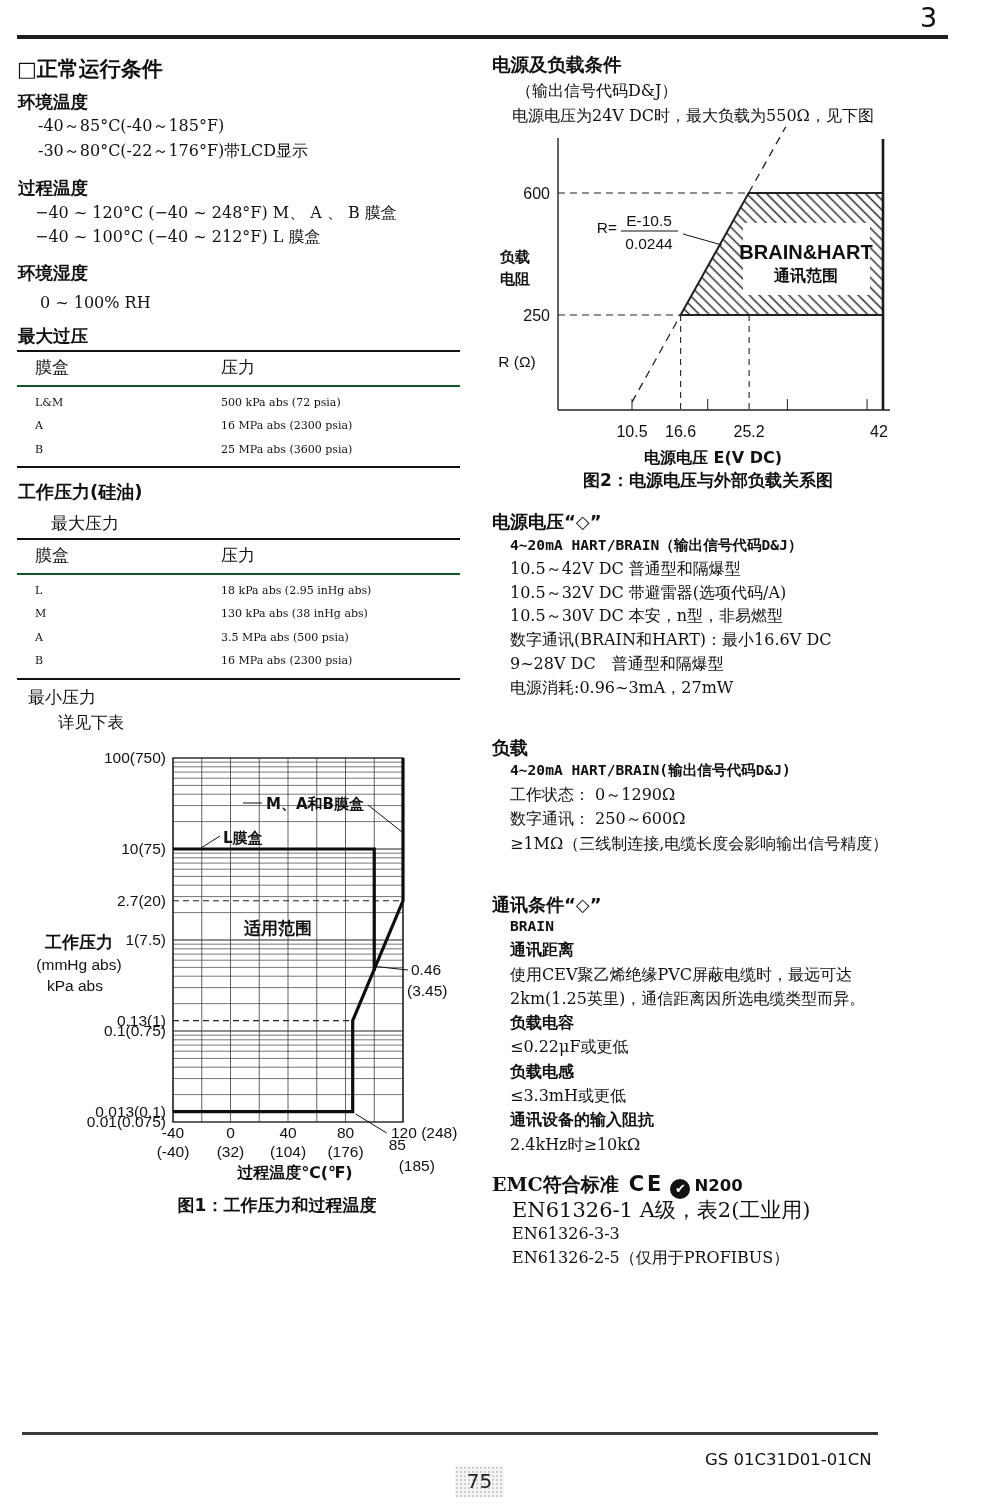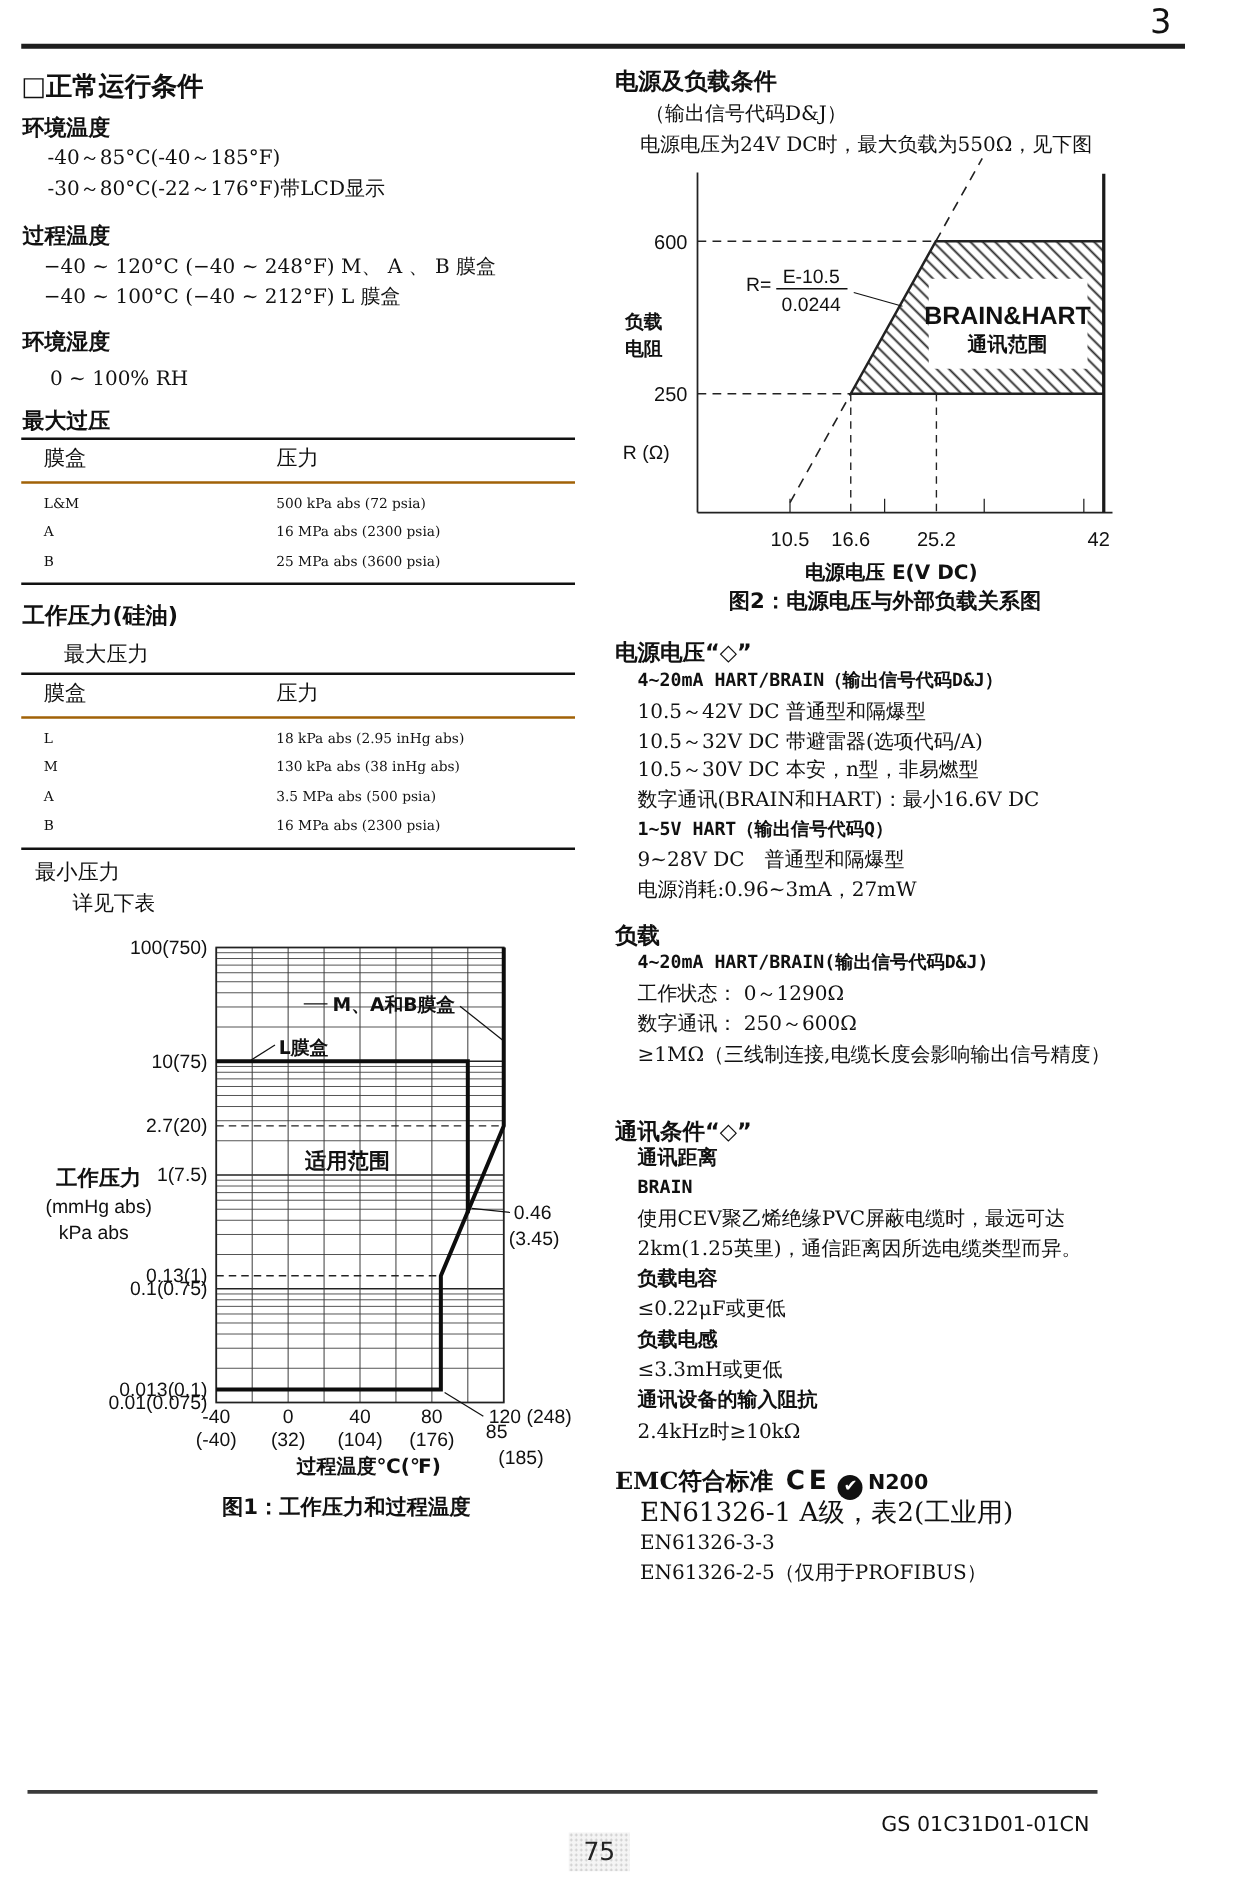--- a/index.html
+++ b/index.html
@@ -15,21 +15,21 @@
   #top-rule{left:17px;top:35px;width:931px;height:4px;background:#1e1e1e;}
   #page-num{left:920px;top:2px;font-size:27px;}
   #footer-rule{left:22px;top:1432px;width:856px;height:2.5px;background:#3a3a3a;}
   #footer-doc{left:705px;top:1450px;font-size:16.5px;}
   #footer-page{left:455px;top:1466px;width:49px;height:31px;text-align:center;line-height:31px;
     font-size:20px;color:#222;
     background-image:radial-gradient(#cfcfcf 1px,#f4f4f4 1px);background-size:4px 4px;}
   
   .spec-table{left:17px;width:443px;border-top:2.5px solid #111;border-bottom:2.5px solid #111;}
   .spec-table .tr{display:flex;font-size:11px;line-height:23.5px;white-space:nowrap;}
-  .spec-table .th{font-size:17px;border-bottom:2px solid #a16207;padding:4px 0 5px 0;}
+  .spec-table .th{font-size:17px;border-bottom:2px solid #14532d;padding:4px 0 5px 0;}
   .spec-table .c1{width:186px;padding-left:18px;flex:0 0 auto;}
   .spec-table .rows{padding:4px 0 5px 0;}
   
   .rblock div{white-space:nowrap;}
   .sv-line{font-size:16px;line-height:23.8px;}
   .ld-line{font-size:16px;line-height:24.6px;}
   .cm-line{font-size:16px;line-height:24.3px;}
   .mline{font-size:14.6px;}
   .boldh{font-family:"DejaVu Sans","Liberation Sans",sans-serif;font-weight:700;font-size:16px;}
   
@@ -249,37 +249,36 @@
       <text x="220" y="368" text-anchor="middle" class="cjk fs17">图2：电源电压与外部负载关系图</text>
     </svg>
 
   <div class="abs h-sec" style="left:492px;top:510px;font-size:18px;">电源电压“◇”</div>
   <div class="abs rblock" style="left:510px;top:533px;">
     <div class="sv-line mono mline">4~20mA HART/BRAIN（输出信号代码D&amp;J）</div>
     <div class="sv-line">10.5～42V DC 普通型和隔爆型</div>
     <div class="sv-line">10.5～32V DC 带避雷器(选项代码/A)</div>
     <div class="sv-line">10.5～30V DC 本安，n型，非易燃型</div>
     <div class="sv-line">数字通讯(BRAIN和HART)：最小16.6V DC</div>
-    <div class="sv-line mono mline">1~5V HART（输出信号代码Q）</div>
     <div class="sv-line">9~28V DC　普通型和隔爆型</div>
     <div class="sv-line">电源消耗:0.96~3mA，27mW</div>
   </div>
 
   <div class="abs h-sec" style="left:492px;top:736px;font-size:18px;">负载</div>
   <div class="abs rblock" style="left:510px;top:758px;">
     <div class="ld-line mono mline">4~20mA HART/BRAIN(输出信号代码D&amp;J)</div>
     <div class="ld-line">工作状态： 0～1290Ω</div>
     <div class="ld-line">数字通讯： 250～600Ω</div>
     <div class="ld-line">≥1MΩ（三线制连接,电缆长度会影响输出信号精度）</div>
   </div>
 
   <div class="abs h-sec" style="left:492px;top:893px;font-size:18px;">通讯条件“◇”</div>
   <div class="abs rblock" style="left:510px;top:914px;">
+    <div class="cm-line mono mline">BRAIN</div>
     <div class="cm-line boldh">通讯距离</div>
-    <div class="cm-line mono mline">BRAIN</div>
     <div class="cm-line">使用CEV聚乙烯绝缘PVC屏蔽电缆时，最远可达</div>
     <div class="cm-line">2km(1.25英里)，通信距离因所选电缆类型而异。</div>
     <div class="cm-line boldh">负载电容</div>
     <div class="cm-line">≤0.22μF或更低</div>
     <div class="cm-line boldh">负载电感</div>
     <div class="cm-line">≤3.3mH或更低</div>
     <div class="cm-line boldh">通讯设备的输入阻抗</div>
     <div class="cm-line">2.4kHz时≥10kΩ</div>
   </div>
 

